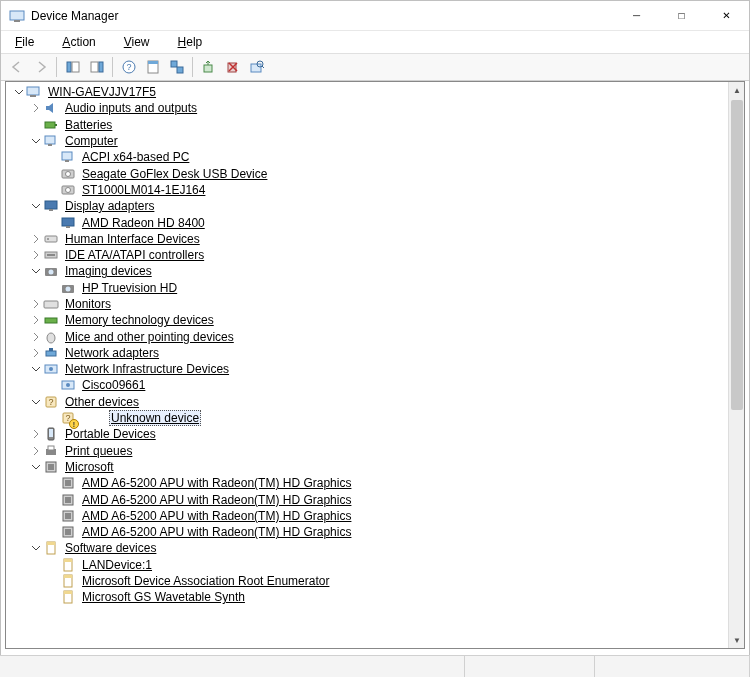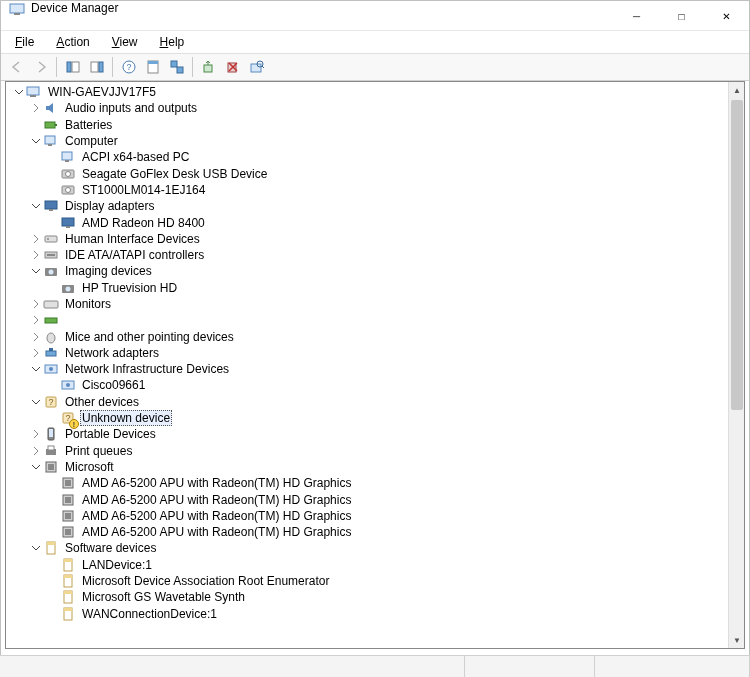--- a/index.html
+++ b/index.html
@@ -7,33 +7,33 @@
     margin: 0; padding: 0;
     font-family: 'Segoe UI', Tahoma, sans-serif;
     font-size: 12px;
     background: #fff;
     color: #000;
     width: 750px; height: 677px;
     overflow: hidden;
     border: 1px solid #c0c0c0;
   }
   .titlebar {
-    height: 30px; display: flex; align-items: flex-start;
+    height: 30px; display: flex; align-items: center;
     padding: 0 0 0 8px; background: #fff;
     border-bottom: 1px solid #e8e8e8;
   }
   .titlebar .app-icon { width: 16px; height: 16px; margin-right: 6px; }
   .titlebar .title { flex: 0 0 auto; font-size: 12px; }
   .titlebar .spacer { flex: 1; }
   .win-btn {
     width: 45px; height: 30px; display: flex; align-items: center; justify-content: center;
     font-family: 'Segoe MDL2 Assets','Segoe UI Symbol',sans-serif; font-size: 10px;
   }
   .menubar {
-    height: 22px; display: flex; align-items: center; gap: 6px;
+    height: 22px; display: flex; align-items: center; gap: 12px;
     padding: 0 6px; background: #fff;
   }
   .menu-item { padding: 2px 8px; }
   .menu-item u { text-decoration: underline; }
   .toolbar {
     height: 28px; display: flex; align-items: center; gap: 1px;
     padding: 2px 4px; border-top: 1px solid #e0e0e0; border-bottom: 1px solid #d0d0d0;
     background: #f8f8f8;
   }
   .tool-btn {
@@ -44,36 +44,36 @@
   .tool-btn.disabled svg, .tool-btn.disabled span { opacity: 0.35; }
   .content {
     position: relative;
     height: 568px;
     border: 1px solid #888; margin: 0 4px 0 4px;
     overflow: hidden;
     background: #fff;
   }
   .tree {
     position: absolute; top: 0; left: 0; right: 16px; bottom: 0;
-    overflow: hidden; padding: 2px 0;
+    overflow: hidden; padding: 2px 0; text-decoration: underline;
   }
   .row {
     display: flex; align-items: center; height: 16.3px; white-space: nowrap;
   }
   .indent { flex: 0 0 auto; }
   .arrow {
     width: 14px; height: 14px; flex: 0 0 auto; display: flex; align-items: center; justify-content: center;
     color: #666; font-size: 9px;
   }
   .icon {
     width: 16px; height: 16px; flex: 0 0 auto; margin-right: 4px;
     display: flex; align-items: center; justify-content: center;
   }
   .label { padding: 1px 2px; }
-  .label.selected { border: 1px dotted #555; background: #e8f0fe; padding: 0 1px;}
+  .label.selected { border: 1px dotted #555; background: #e8f0fe; padding: 0 1px; margin-left: 29px;}
   .scrollbar {
     position: absolute; top:0; right:0; width:16px; bottom:0; background:#f0f0f0;
     border-left: 1px solid #ddd;
   }
   .scroll-arrow {
     width:16px; height:16px; display:flex; align-items:center; justify-content:center;
     font-size:8px; color:#555; position:absolute;
   }
   .scroll-arrow.top { top:0; }
   .scroll-arrow.bot { bottom:0; }
@@ -374,20 +374,21 @@
         <span class="arrow">
           <svg width="10" height="10">
             <path d="M3 1 L7 5 L3 9" fill="none" stroke="#888"></path>
           </svg>
         </span>
         <span class="icon">
           <svg width="16" height="16">
             <rect x="2" y="6" width="12" height="5" fill="#6ab04a" stroke="#3a7a2a"></rect>
           </svg>
         </span>
+        <span class="label">Memory technology devices</span>
       </div>
       <div class="row">
         <span class="indent" style="width: 23px;"></span>
         <span class="arrow">
           <svg width="10" height="10">
             <path d="M3 1 L7 5 L3 9" fill="none" stroke="#888"></path>
           </svg>
         </span>
         <span class="icon">
           <svg width="16" height="16">
@@ -593,31 +594,20 @@
       <div class="row">
         <span class="indent" style="width: 40px;"></span>
         <span class="arrow"></span>
         <span class="icon">
           <svg width="16" height="16">
             <rect x="4" y="2" width="8" height="12" fill="#fff" stroke="#c0a050"></rect>
             <rect x="4" y="2" width="8" height="3" fill="#f0d890"></rect>
           </svg>
         </span>
         <span class="label">Microsoft GS Wavetable Synth</span>
-      </div>
-      <div class="row">
-        <span class="indent" style="width: 40px;"></span>
-        <span class="arrow"></span>
-        <span class="icon">
-          <svg width="16" height="16">
-            <rect x="4" y="2" width="8" height="12" fill="#fff" stroke="#c0a050"></rect>
-            <rect x="4" y="2" width="8" height="3" fill="#f0d890"></rect>
-          </svg>
-        </span>
-        <span class="label">WANConnectionDevice:1</span>
       </div>
     </div>
   <div class="scrollbar">
     <div class="scroll-arrow top">▲</div>
     <div class="thumb"></div>
     <div class="scroll-arrow bot">▼</div>
   </div>
 </div>
 
 <div class="statusbar">

